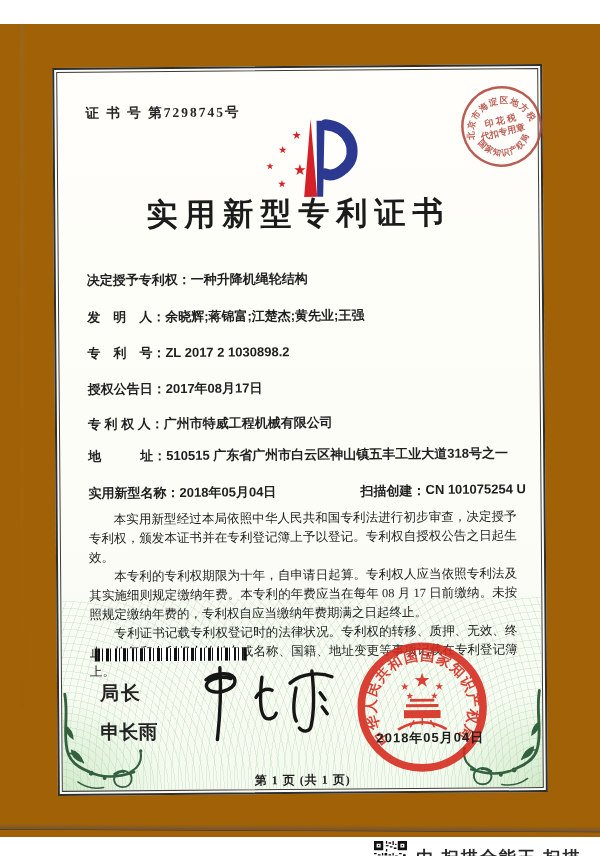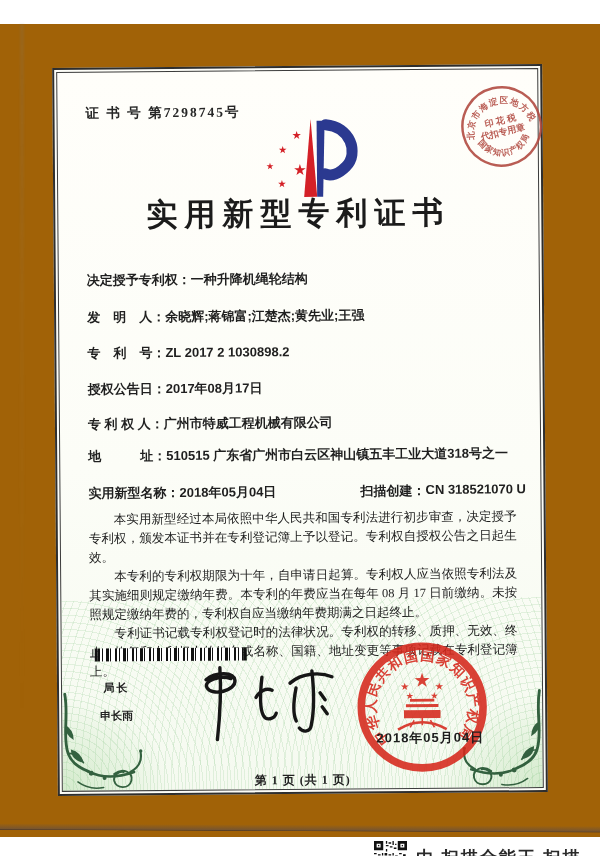--- a/index.html
+++ b/index.html
@@ -61,21 +61,21 @@
     font-size:12.5px; line-height:19px; color:#1c1c1c; text-align:justify;
     font-family:"Liberation Serif","DejaVu Serif",serif; }
   .body-text p { text-indent:2em; }
 
   
   .barcode { position:absolute; left:33px; top:576px; width:152px; height:13px;
     background:repeating-linear-gradient(90deg,
       #111 0 2px, #fff 2px 4px, #111 4px 5px, #fff 5px 8px,
       #111 8px 11px, #fff 11px 12px, #111 12px 13px, #fff 13px 17px); border-left:3px solid #111; border-right:3px solid #111; }
   .sig-block { position:absolute; left:38px; top:608px;
-    font-family:"Liberation Sans","DejaVu Sans",sans-serif; font-size:11px; font-weight:700; color:#222;text-align:center; }
+    font-family:"Liberation Sans","DejaVu Sans",sans-serif; font-size:19px; font-weight:700; color:#222; }
   .sig-block .sig-post { margin-bottom:13px; letter-spacing:2px; }
   .autograph { position:absolute; left:128px; top:592px; width:156px; height:80px; }
 
   
   .seal { position:absolute; left:289px; top:566px; width:142px; height:142px; opacity:.95; }
   .seal-date { position:absolute; left:314px; top:659px; font-size:13px; font-weight:700;
     letter-spacing:1px; color:#1d1d1d; z-index:5;
     font-family:"Liberation Sans","DejaVu Sans",sans-serif; }
 
   .page-info { position:absolute; left:0; right:0; top:701px; text-align:center;
@@ -187,21 +187,21 @@
         <span class="lbl">专 利 权 人：</span>
         <span class="val">广州市特威工程机械有限公司</span>
       </div>
       <div class="field-row row-address">
         <span class="lbl">地　　　址：</span>
         <span class="val">510515 广东省广州市白云区神山镇五丰工业大道318号之一</span>
       </div>
       <div class="field-row row-grant">
         <span class="lbl">实用新型名称：</span>
         <span class="val">2018年05月04日</span>
-        <span class="grant-no"><span>扫描创建：</span><span>CN 318521070 U</span></span>
+        <span class="grant-no"><span>扫描创建：</span><span>CN 101075254 U</span></span>
       </div>
 
       <div class="body-text">
         <p>本实用新型经过本局依照中华人民共和国专利法进行初步审查，决定授予专利权，颁发本证书并在专利登记簿上予以登记。专利权自授权公告之日起生效。</p>
         <p>本专利的专利权期限为十年，自申请日起算。专利权人应当依照专利法及其实施细则规定缴纳年费。本专利的年费应当在每年 08 月 17 日前缴纳。未按照规定缴纳年费的，专利权自应当缴纳年费期满之日起终止。</p>
         <p>专利证书记载专利权登记时的法律状况。专利权的转移、质押、无效、终止、恢复和专利权人的姓名或名称、国籍、地址变更等事项记载在专利登记簿上。</p>
       </div>
 
       <div class="barcode"></div>
 

